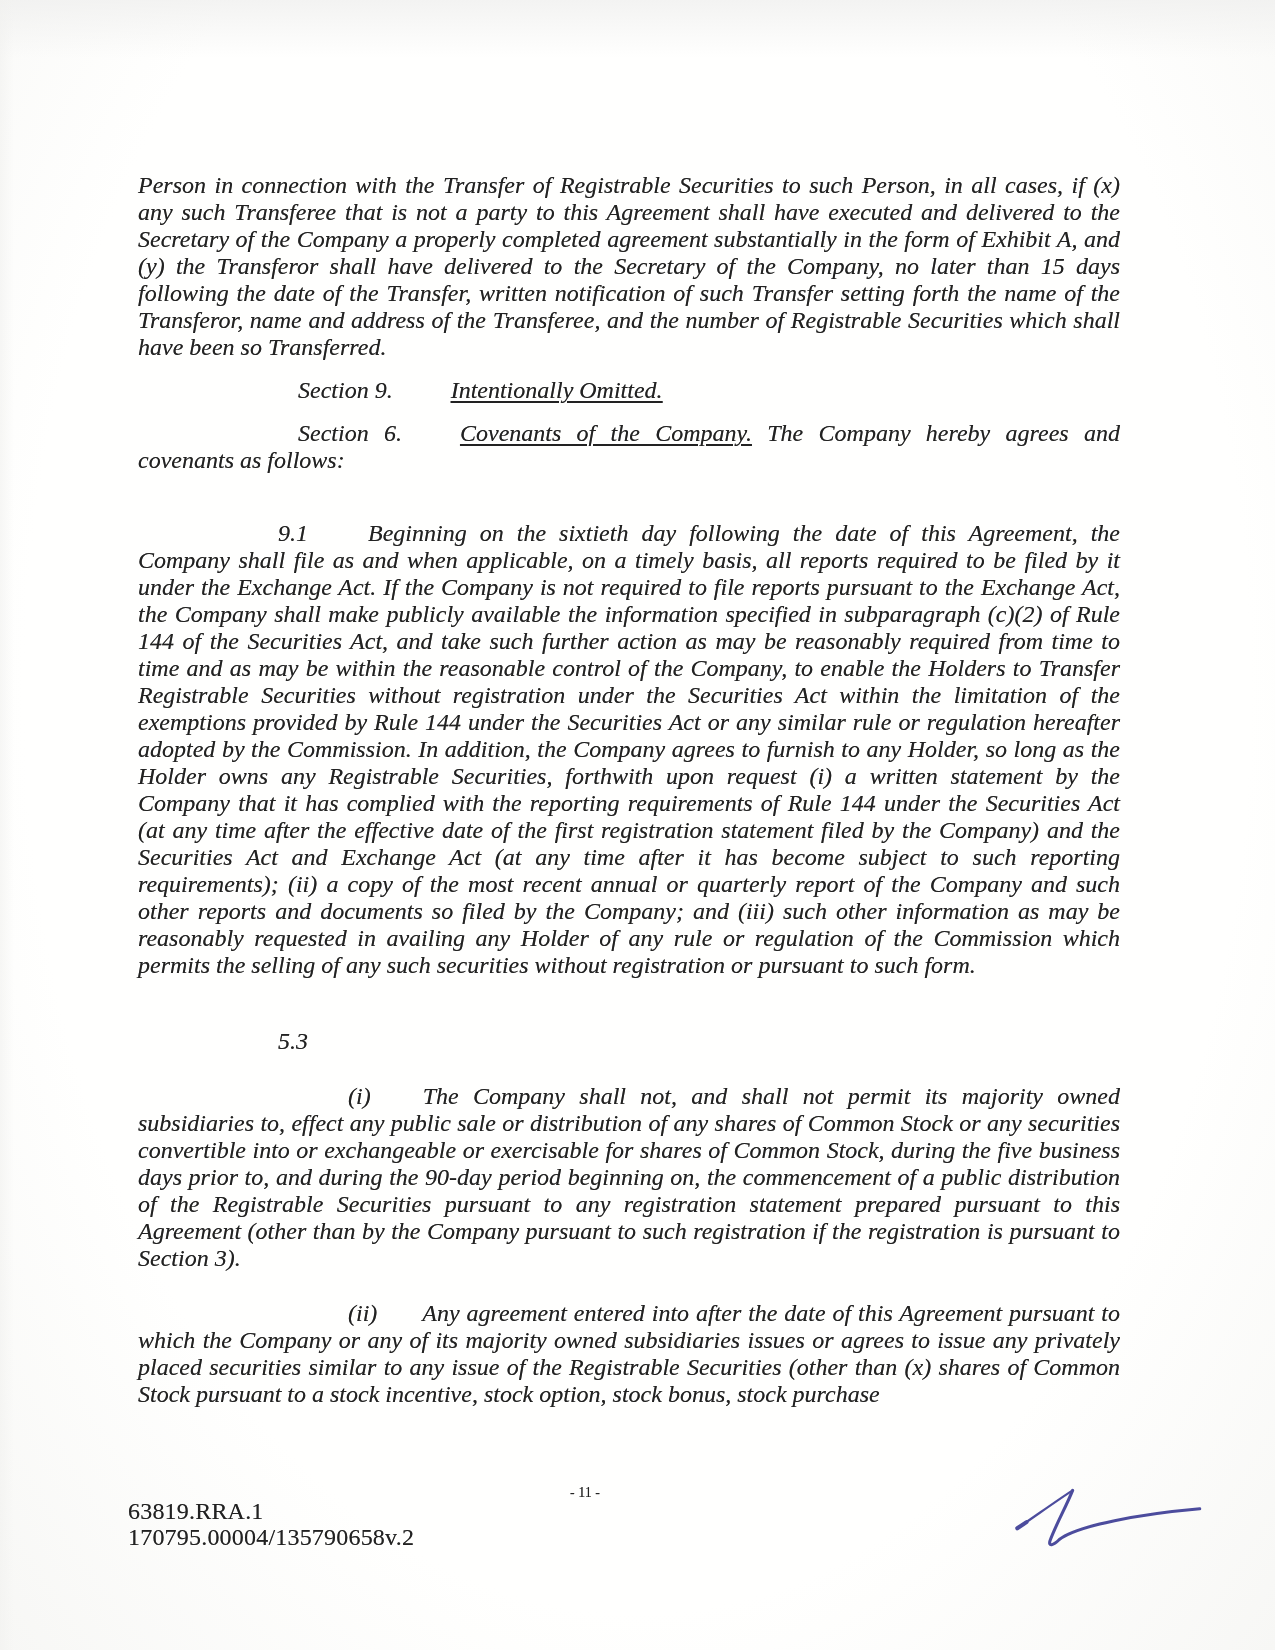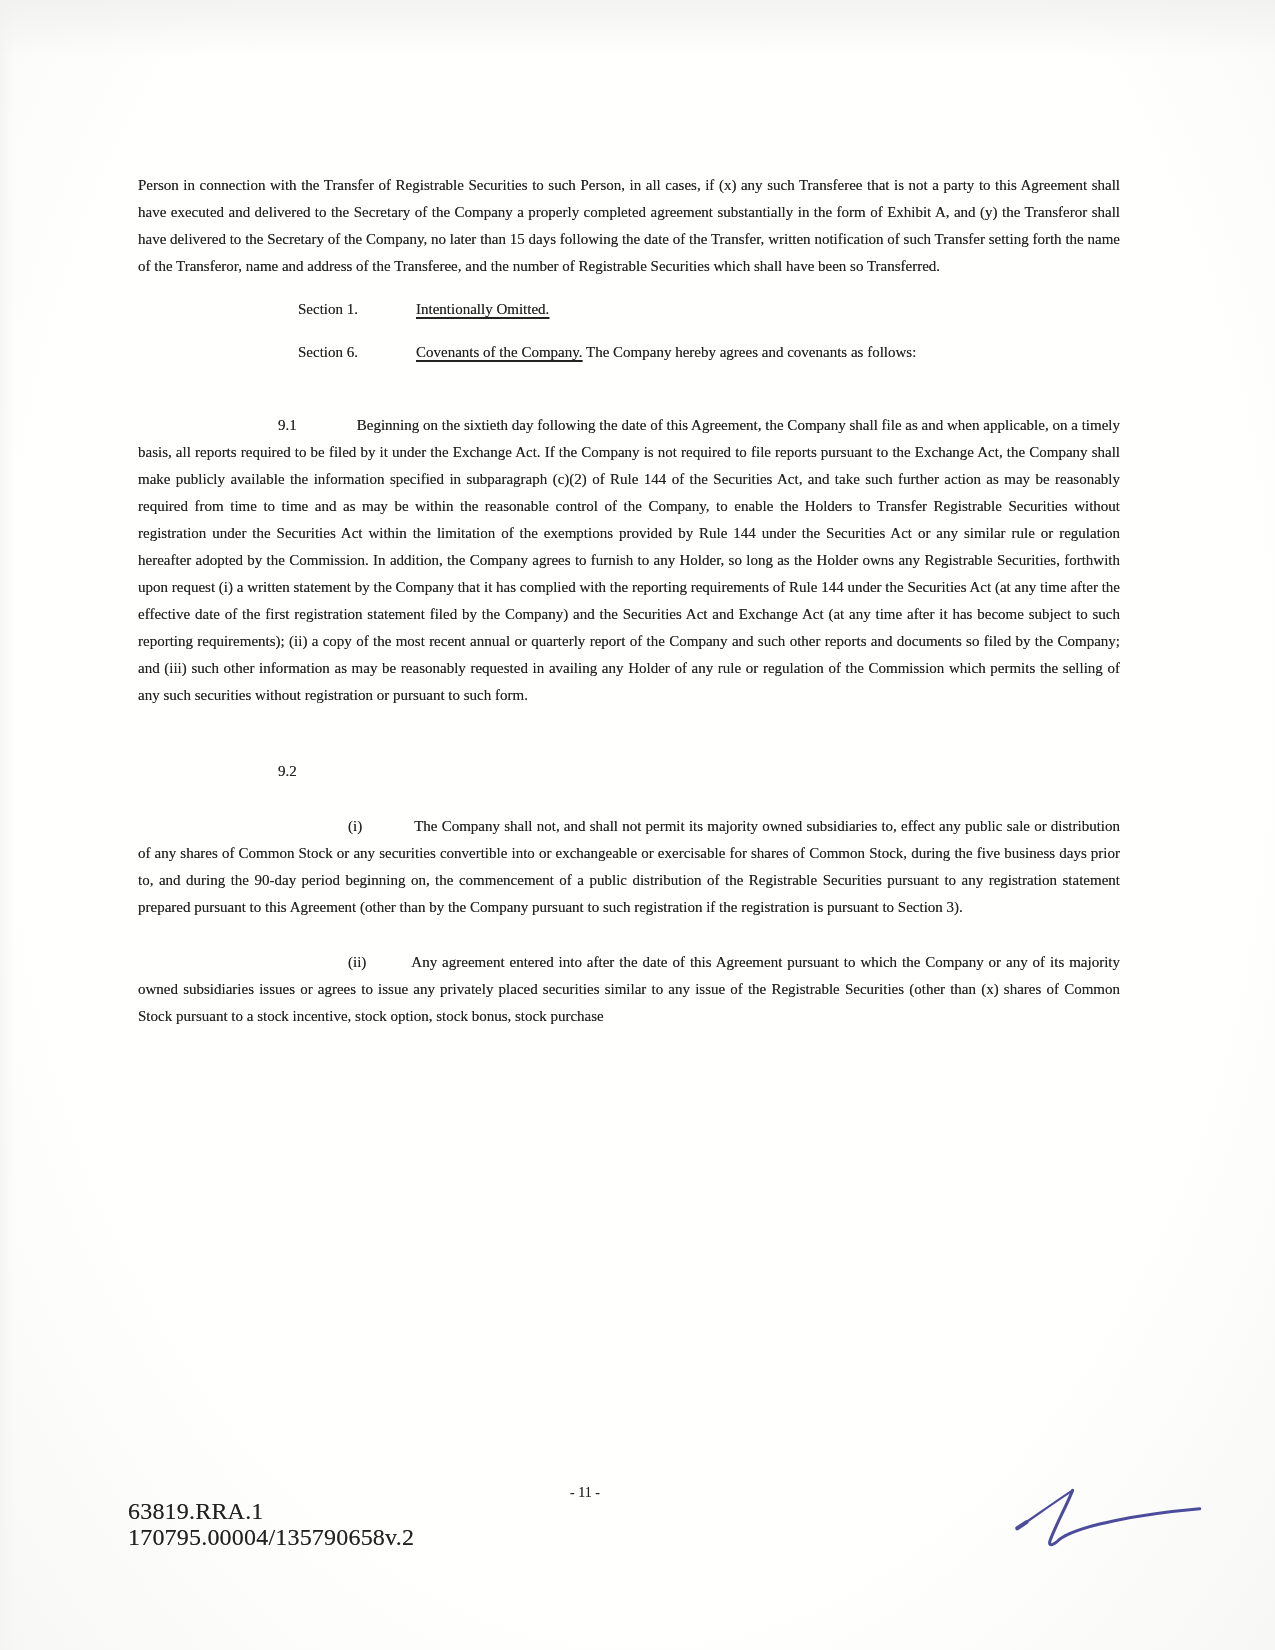--- a/index.html
+++ b/index.html
@@ -33,24 +33,25 @@
     pointer-events: none;
   }
   .content {
     position: absolute;
     left: 138px;
     top: 172px;
     width: 982px;
   }
   .para {
     margin: 0 0 16px 0;
-    font-size: 15px;
+    font-size: 24px;
     line-height: 27px;
     text-align: justify;
     text-shadow: 0 0 0.5px rgba(20,20,20,0.55);
+    font-style: italic;
   }
   .heading   { text-indent: 160px; margin-bottom: 16px; }
   .heading9  { text-indent: 160px; margin-bottom: 46px; }
   .ind91     { text-indent: 140px; margin-bottom: 54px; }
   .solo92    { text-indent: 140px; margin-bottom: 28px; text-align: left; }
   .indClause { text-indent: 210px; }
   .clauseI   { margin-bottom: 28px; }
   .clauseII  { margin-bottom: 0; }
   .bigpara   { margin-bottom: 49px; }
   .tab { display: inline-block; }
@@ -95,27 +96,27 @@
 <body>
 
 <div class="page">
   <div class="scan-top"></div>
   <div class="scan-left"></div>
 
   <div class="content">
 
     <p class="para">Person in connection with the Transfer of Registrable Securities to such Person, in all cases, if (x) any such Transferee that is not a party to this Agreement shall have executed and delivered to the Secretary of the Company a properly completed agreement substantially in the form of Exhibit A, and (y) the Transferor shall have delivered to the Secretary of the Company, no later than 15 days following the date of the Transfer, written notification of such Transfer setting forth the name of the Transferor, name and address of the Transferee, and the number of Registrable Securities which shall have been so Transferred.</p>
 
-    <p class="para heading"><span>Section 1.</span><span class="tab t58"></span><span class="underline">Intentionally Omitted.</span></p>
+    <p class="para heading"><span>Section 9.</span><span class="tab t58"></span><span class="underline">Intentionally Omitted.</span></p>
 
     <p class="para heading9"><span>Section 6.</span><span class="tab t58"></span><span class="underline">Covenants of the Company.</span><span> The Company hereby agrees and covenants as follows:</span></p>
 
     <p class="para ind91 bigpara"><span>9.1</span><span class="tab t60"></span><span>Beginning on the sixtieth day following the date of this Agreement, the Company shall file as and when applicable, on a timely basis, all reports required to be filed by it under the Exchange Act.  If the Company is not required to file reports pursuant to the Exchange Act, the Company shall make publicly available the information specified in subparagraph (c)(2) of Rule 144 of the Securities Act, and take such further action as may be reasonably required from time to time and as may be within the reasonable control of the Company, to enable the Holders to Transfer Registrable Securities without registration under the Securities Act within the limitation of the exemptions provided by Rule 144 under the Securities Act or any similar rule or regulation hereafter adopted by the Commission.  In addition, the Company agrees to furnish to any Holder, so long as the Holder owns any Registrable Securities, forthwith upon request (i) a written statement by the Company that it has complied with the reporting requirements of Rule 144 under the Securities Act (at any time after the effective date of the first registration statement filed by the Company) and the Securities Act and Exchange Act (at any time after it has become subject to such reporting requirements); (ii) a copy of the most recent annual or quarterly report of the Company and such other reports and documents so filed by the Company; and (iii) such other information as may be reasonably requested in availing any Holder of any rule or regulation of the Commission which permits the selling of any such securities without registration or pursuant to such form.</span></p>
 
-    <p class="para solo92"><span>9.2</span></p>
+    <p class="para solo92"><span>5.3</span></p>
 
     <p class="para indClause clauseI"><span>(i)</span><span class="tab t52"></span><span>The Company shall not, and shall not permit its majority owned subsidiaries to, effect any public sale or distribution of any shares of Common Stock or any securities convertible into or exchangeable or exercisable for shares of Common Stock, during the five business days prior to, and during the 90-day period beginning on, the commencement of a public distribution of the Registrable Securities pursuant to any registration statement prepared pursuant to this Agreement (other than by the Company pursuant to such registration if the registration is pursuant to Section 3).</span></p>
 
     <p class="para indClause clauseII"><span>(ii)</span><span class="tab t45"></span><span>Any agreement entered into after the date of this Agreement pursuant to which the Company or any of its majority owned subsidiaries issues or agrees to issue any privately placed securities similar to any issue of the Registrable Securities (other than (x) shares of Common Stock pursuant to a stock incentive, stock option, stock bonus, stock purchase</span></p>
   </div>
 
   <div class="pagenum">- 11 -</div>
 
   <div class="docket">
     <div>63819.RRA.1</div>

